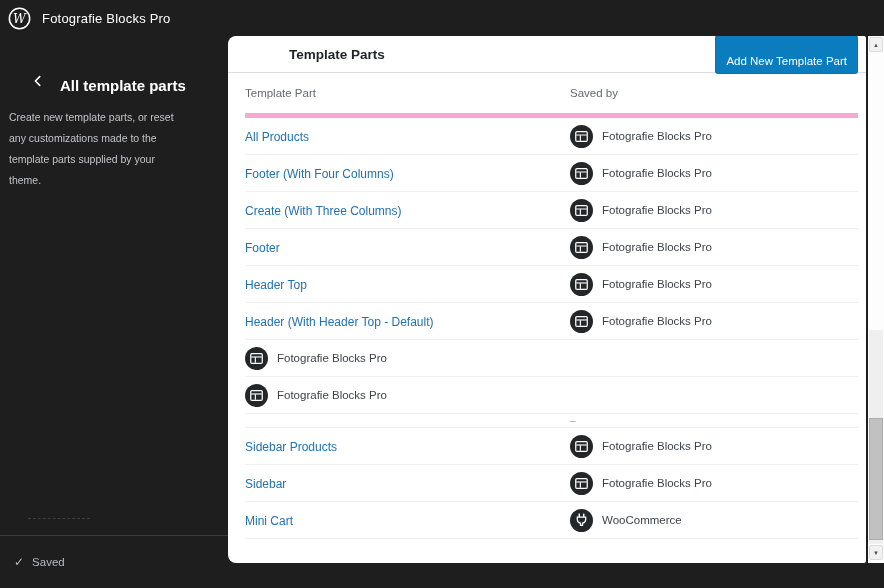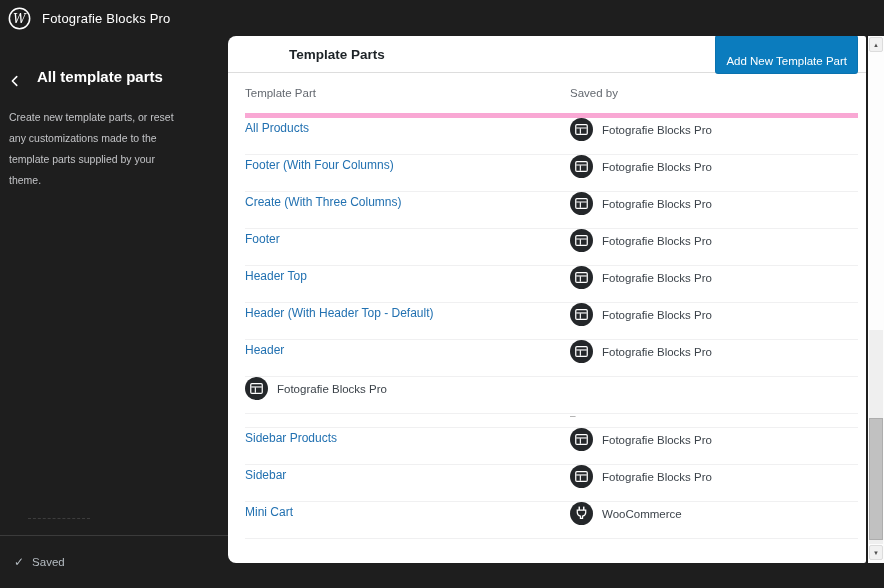--- a/index.html
+++ b/index.html
@@ -9,21 +9,21 @@
     font-family:"Liberation Sans","DejaVu Sans",sans-serif;
     position:relative;
   }
   a { text-decoration:none; }
 
   
   .sidebar { position:absolute; left:0; top:0; width:228px; height:588px; background:#1e1e1e; }
   .brand-row { display:flex; align-items:center; gap:11px; padding:7px 8px; }
   .wp-logo { width:23px; height:23px; display:block; }
   .brand-title { color:#ffffff; font-size:13px; letter-spacing:.2px; }
-  .back-row { display:flex; align-items:flex-start; margin-top:31px; padding-left:2px; }
+  .back-row { display:flex; align-items:flex-end; margin-top:31px; padding-left:25px; }
   .back-btn { width:26px; height:26px; display:flex; align-items:center; justify-content:center; cursor:pointer; }
   .back-title { color:#ffffff; font-size:15px; font-weight:bold; margin-left:9px; }
   .sidebar-desc {
     color:#c3c4c7; font-size:10.5px; line-height:21px;
     margin:13px 40px 0 9px; width:172px;
   }
   .sidebar-dashes { position:absolute; left:28px; top:518px; width:62px; border-top:1px dashed rgba(255,255,255,0.14); }
   .sidebar-divider { position:absolute; left:0; top:535px; width:228px; border-top:1px solid rgba(255,255,255,0.13); }
   .sidebar-footer { position:absolute; left:0; top:536px; width:228px; height:52px; display:flex; align-items:center; padding-left:14px; gap:8px; }
   .saved-check { color:#b5bcc2; font-size:12px; }
@@ -43,21 +43,21 @@
     background:var(--btn-blue,#0b7cbe); color:#ffffff; border:1px solid rgba(0,0,0,0.08);
     font-size:11.5px; font-family:inherit; padding:19px 10px 6px; border-radius:3px; cursor:pointer; white-space:nowrap;
   }
 
   .table { margin:0 8px 0 17px; }
   .col-head-row { height:45px; display:flex; align-items:center; border-bottom:5px solid #f9a8d4; }
   .col-head { color:#646970; font-size:11.5px; }
   .cell-name { width:325px; flex:none; }
   .cell-added { flex:1; display:flex; align-items:center; gap:9px; }
 
-  .row { height:37px; display:flex; align-items:flex-start; border-bottom:1px solid #f0f0f1; }
+  .row { height:37px; display:flex; align-items:center; border-bottom:1px solid #f0f0f1; }
   .row-placeholder { height:14px; }
   .part-link { color:var(--link-blue,#2271b1); font-size:12px; cursor:pointer; }
   .row-icon { width:23px; height:23px; display:block; flex:none; }
   .added-label { color:#3c434a; font-size:11.5px; }
   .added-dash { color:#a0a0a0; font-size:10px; line-height:4px; }
 
   
   .scrollbar { position:absolute; right:0; top:36px; width:16px; height:527px; background:#fdfdfd; }
   .sb-btn {
     position:absolute; left:1px; width:14px; height:15px; background:#f1f1f1;
@@ -182,21 +182,20 @@
             <span class="row-icon"><svg viewBox="0 0 24 24" width="23" height="23">
                 <circle cx="12" cy="12" r="12" fill="#24272a"></circle>
                 <rect x="6" y="7" width="12" height="10" rx="1.2" fill="none" stroke="#ffffff" stroke-width="1.3"></rect>
                 <line x1="6.5" y1="10.4" x2="17.5" y2="10.4" stroke="#ffffff" stroke-width="1.2"></line>
                 <line x1="10.8" y1="10.8" x2="10.8" y2="16.4" stroke="#ffffff" stroke-width="1.2"></line>
               </svg></span>
             <span class="added-label">Fotografie Blocks Pro</span>
           </div>
         </div>
         <div class="row">
-          <div class="cell-name"><a href="#" class="part-link">Header</a></div>
           <div class="cell-added">
             <span class="row-icon"><svg viewBox="0 0 24 24" width="23" height="23">
                 <circle cx="12" cy="12" r="12" fill="#24272a"></circle>
                 <rect x="6" y="7" width="12" height="10" rx="1.2" fill="none" stroke="#ffffff" stroke-width="1.3"></rect>
                 <line x1="6.5" y1="10.4" x2="17.5" y2="10.4" stroke="#ffffff" stroke-width="1.2"></line>
                 <line x1="10.8" y1="10.8" x2="10.8" y2="16.4" stroke="#ffffff" stroke-width="1.2"></line>
               </svg></span>
             <span class="added-label">Fotografie Blocks Pro</span>
           </div>
         </div>

